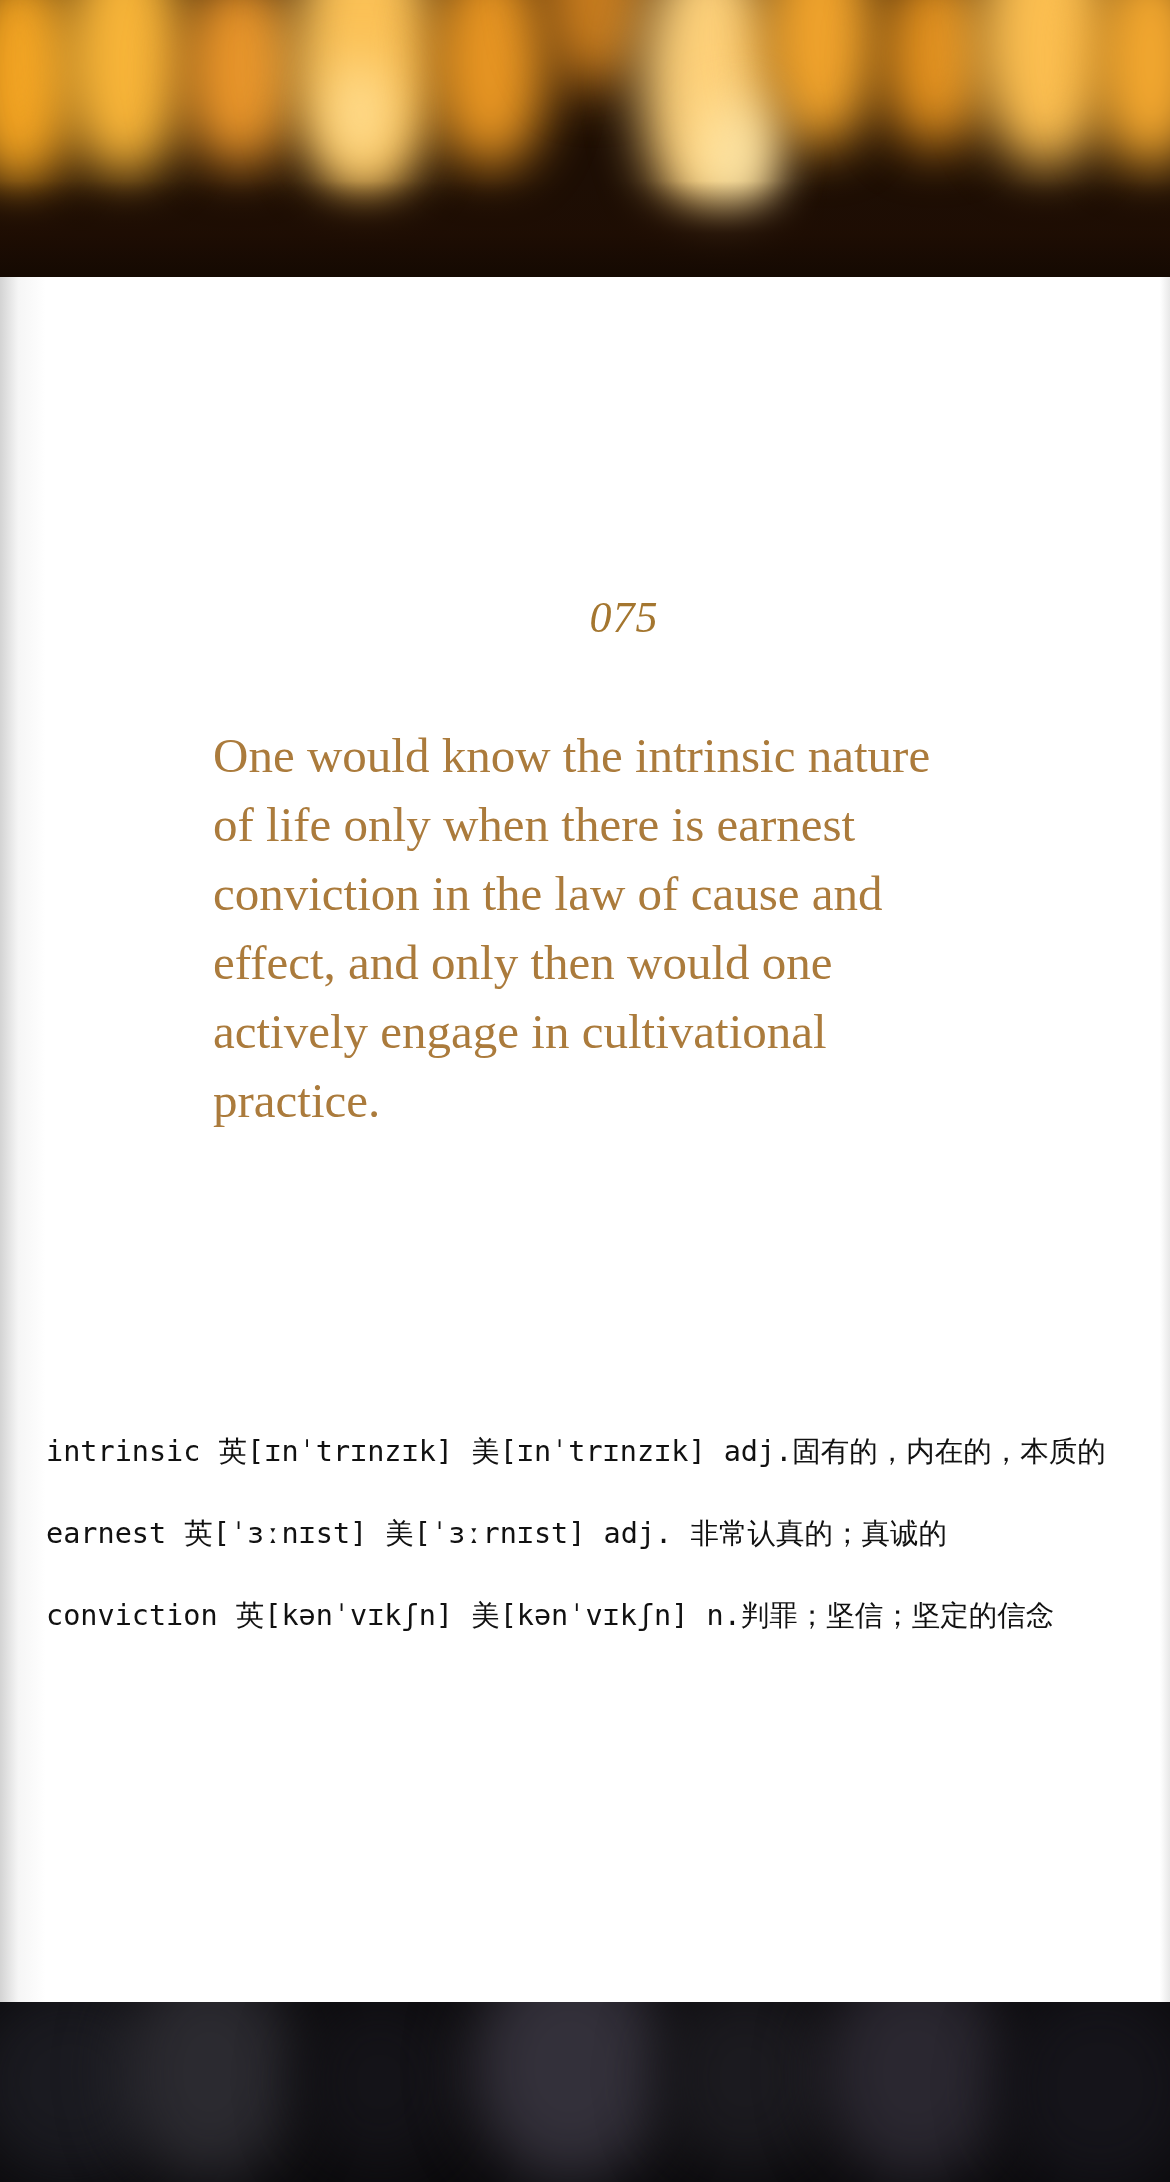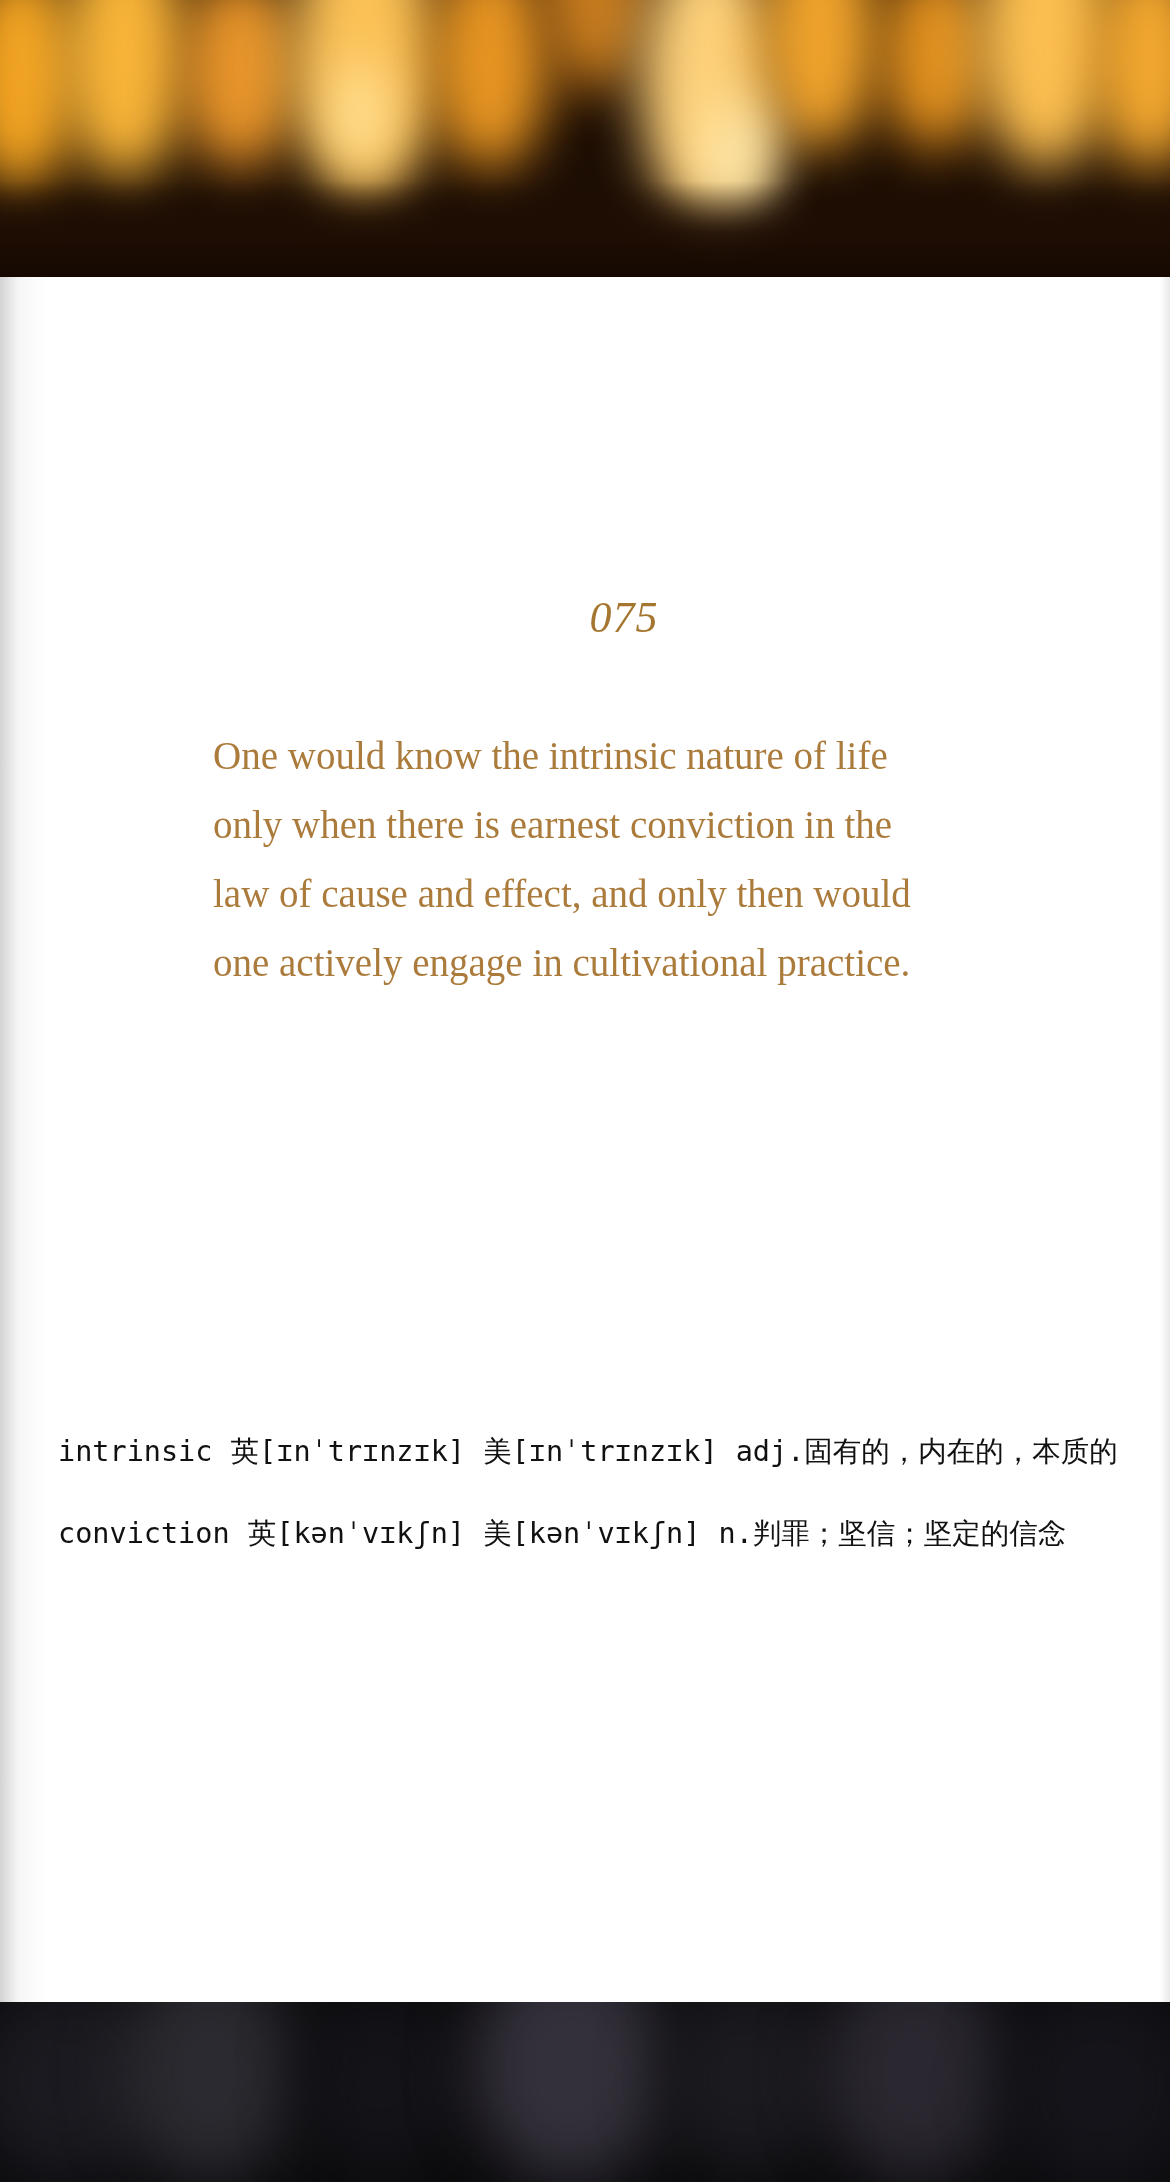--- a/index.html
+++ b/index.html
@@ -81,29 +81,29 @@
     color: #a4762f;
     padding-left: 39px;
   }
 
   .quote {
     position: absolute;
     top: 444px;
     left: 213px;
     width: 740px;
     font-family: "Liberation Serif", serif;
-    font-size: 39px;
+    font-size: 49px;
     line-height: 69px;
     color: #ab7b3c;
   }
 
   .definitions {
     position: absolute;
     top: 1155px;
-    left: 58px;
+    left: 46px;
     width: 1090px;
   }
   .def-entry {
     font-family: "DejaVu Sans Mono", monospace;
     font-size: 28.5px;
     line-height: 40px;
     color: #111111;
     margin-bottom: 42px;
     letter-spacing: 0px;
     word-spacing: 1px;
@@ -149,20 +149,21 @@
 <div class="page">
   <div class="page-left-shadow"></div>
   <div class="page-right-shadow"></div>
 
   <div class="page-number">075</div>
 
   <div class="quote">One would know the intrinsic nature of life only when there is earnest conviction in the law of cause and effect, and only then would one actively engage in cultivational practice.</div>
 
   <div class="definitions">
     <div class="def-entry">intrinsic 英[ɪnˈtrɪnzɪk] 美[ɪnˈtrɪnzɪk] adj.固有的，内在的，本质的</div>
+    <div class="def-entry">earnest 英[ˈɜːnɪst] 美[ˈɜːrnɪst] adj. 非常认真的；真诚的</div>
     <div class="def-entry">conviction 英[kənˈvɪkʃn] 美[kənˈvɪkʃn] n.判罪；坚信；坚定的信念</div>
   </div>
 </div>
 
 <div class="bottom-band">
   <div class="bglow" style="left:-30px; top:-20px; width:200px; height:200px; background:#1a1a20;"></div>
   <div class="bglow" style="left:120px; top:-40px; width:180px; height:220px; background:#2b2a30;"></div>
   <div class="bglow" style="left:300px; top:-10px; width:160px; height:180px; background:#141318;"></div>
   <div class="bglow" style="left:470px; top:-50px; width:200px; height:230px; background:#33303a;"></div>
   <div class="bglow" style="left:660px; top:-20px; width:170px; height:190px; background:#1b1a1f;"></div>

